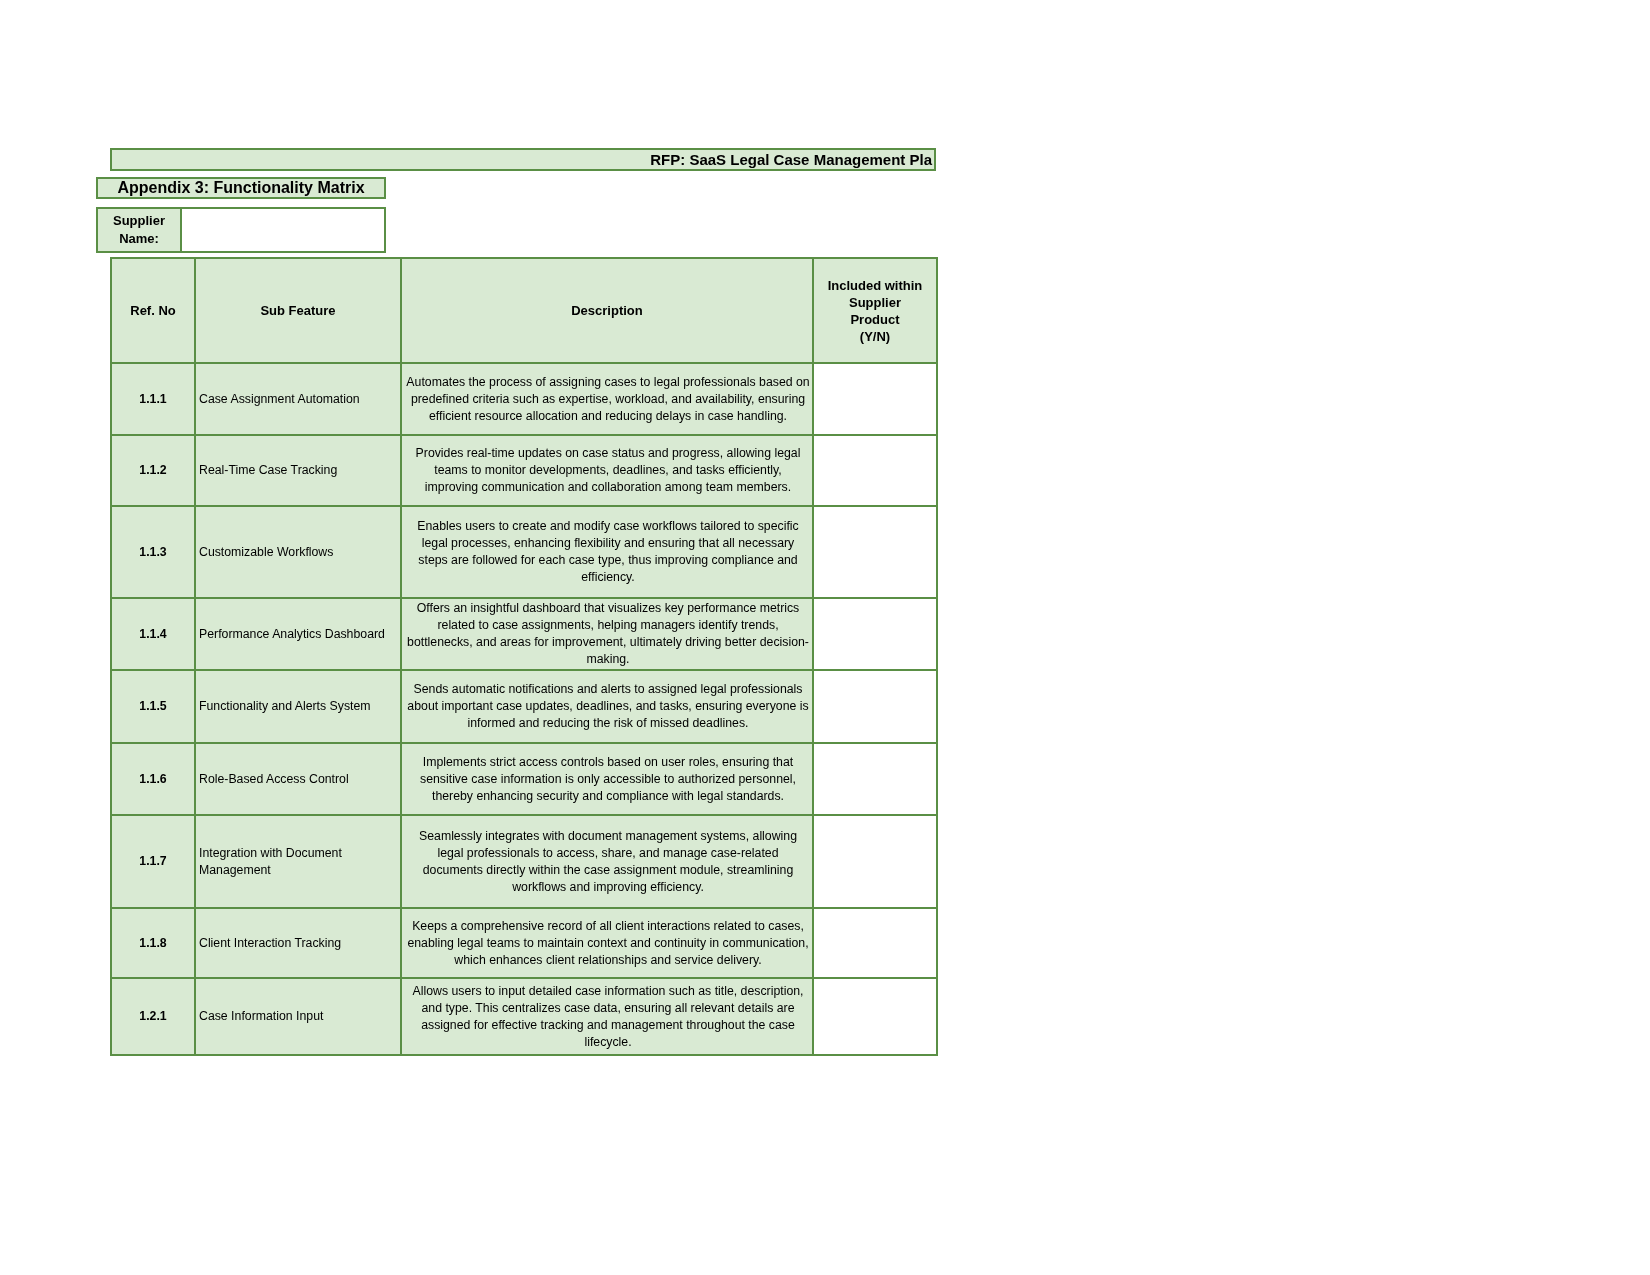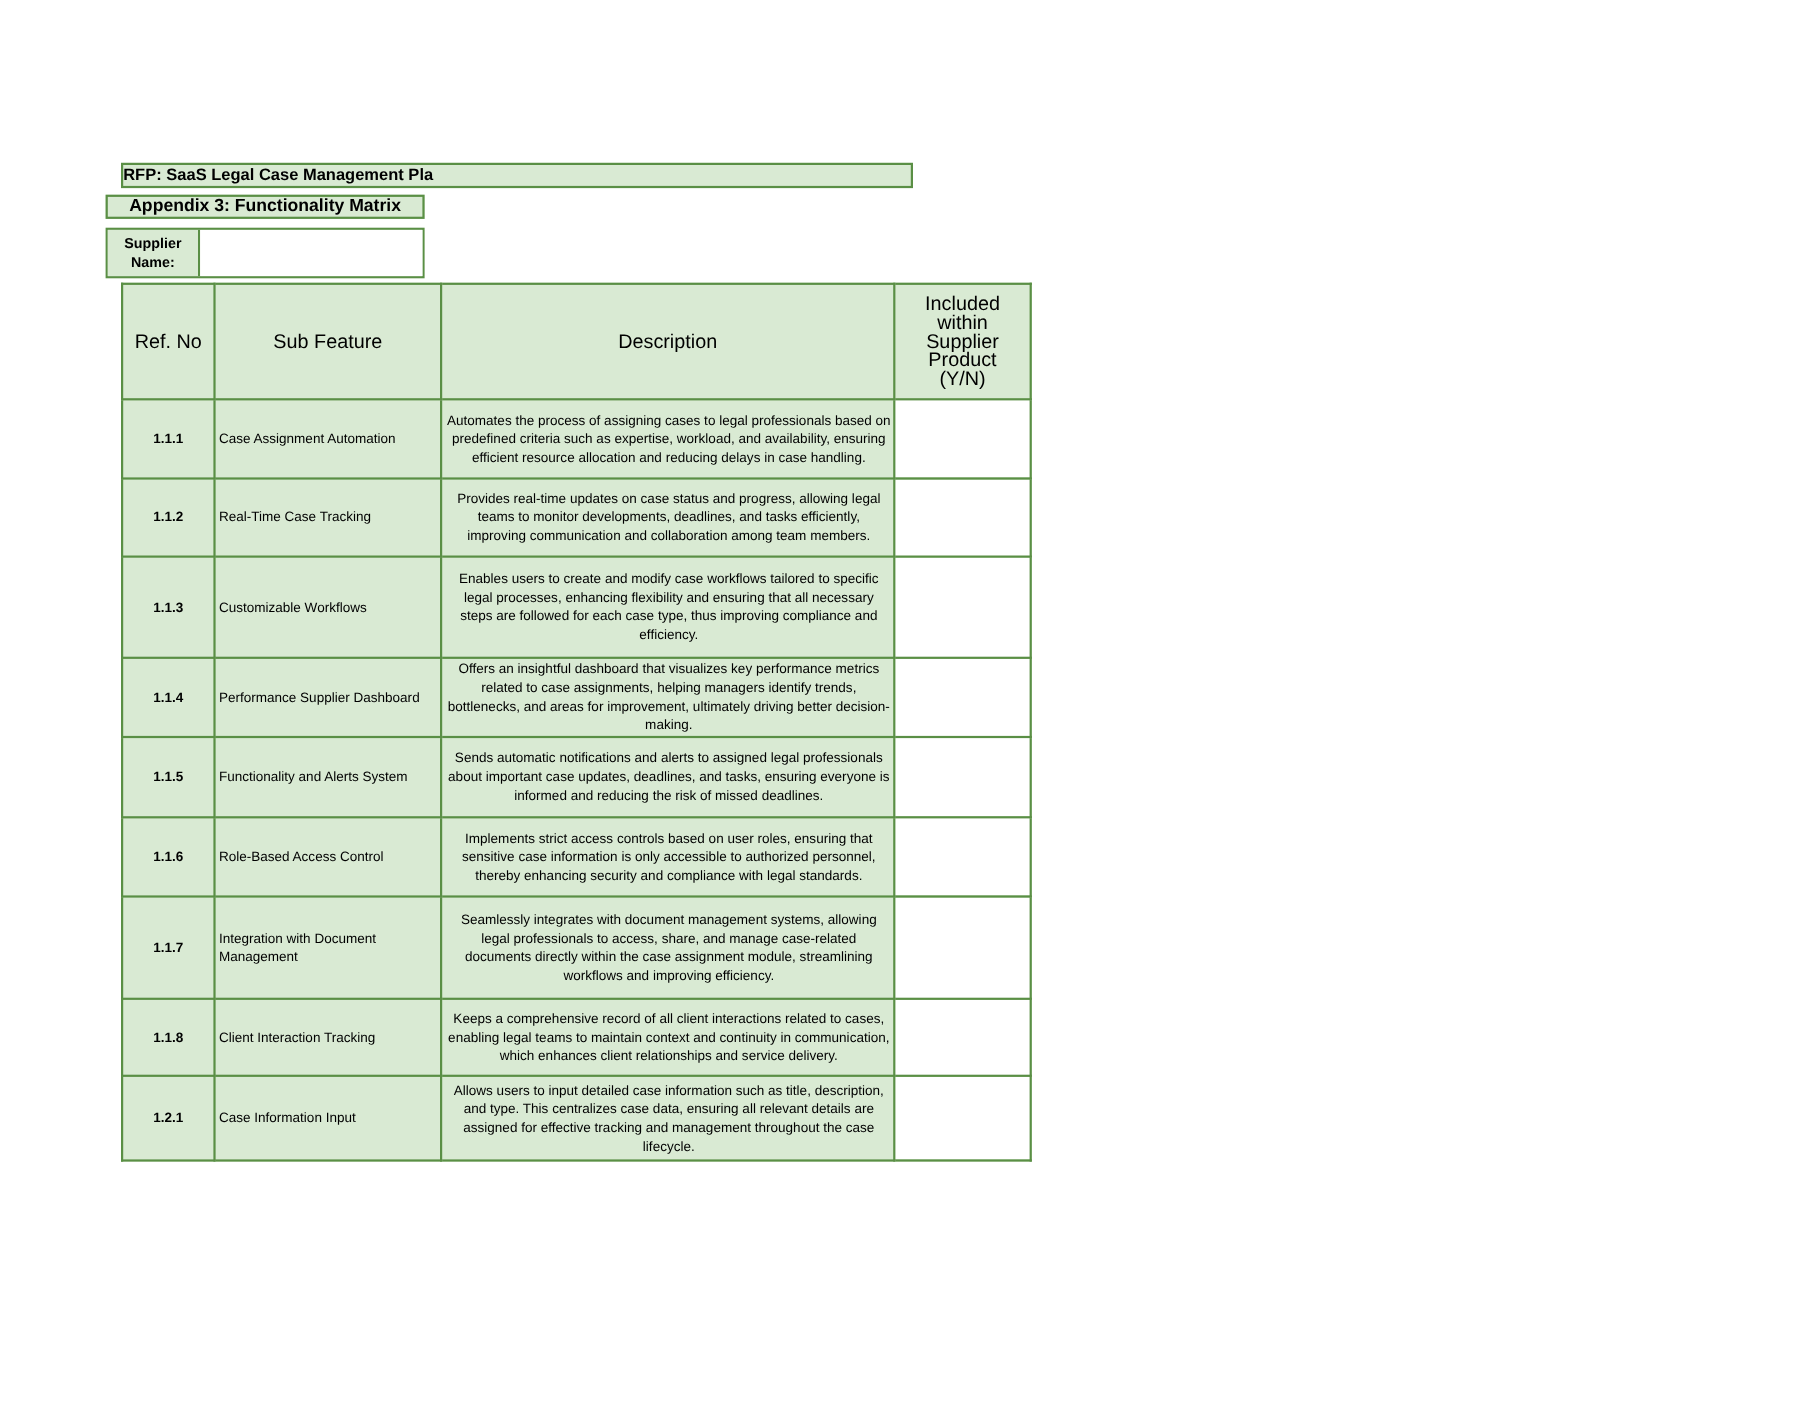--- a/index.html
+++ b/index.html
@@ -10,23 +10,23 @@
   *{box-sizing:border-box; margin:0; padding:0;}
   html,body{background:#ffffff;}
   body{
     width:1650px; height:1275px; position:relative;
     font-family:"Liberation Sans", sans-serif;
     color:var(--text);
   }
 
   
   .banner{
-    position:absolute; left:110px; top:148px; width:720px; height:23px;
+    position:absolute; left:110px; top:148px; width:826px; height:23px;
     background:var(--cell-fill); border:2px solid var(--border);
-    overflow:hidden; white-space:nowrap; 
+    overflow:hidden; white-space:nowrap; text-align:right;
     font-size:15px; font-weight:bold; line-height:19px; padding-right:2px;
   }
 
   
   .appendix{
     position:absolute; left:96px; top:177px; width:290px; height:22px;
     background:var(--cell-fill); border:2px solid var(--border);
     text-align:center; font-size:16px; font-weight:bold; line-height:18px;
     overflow:hidden;
   }
@@ -59,21 +59,21 @@
   table.matrix col.c-yn{width:124px;}
 
   table.matrix th, table.matrix td{
     border:2px solid var(--border);
     vertical-align:middle;
     overflow:hidden;
   }
   table.matrix thead tr{height:105px;}
   table.matrix th{
     background:var(--cell-fill);
-    font-size:18px; font-weight:normal; line-height:17px;
+    font-size:13px; font-weight:bold; line-height:17px;
     text-align:center; padding:2px 2px;
   }
   table.matrix th.yn{white-space:pre-line;}
 
   table.matrix td{
     font-size:12.3px; line-height:17px; padding:1px 3px;
   }
   table.matrix td.ref{
     text-align:center; font-weight:bold;border-radius:15px;
   }
@@ -139,21 +139,21 @@
         <td class="yn"></td>
       </tr>
       <tr>
         <td class="ref">1.1.3</td>
         <td class="feature">Customizable Workflows</td>
         <td class="desc">Enables users to create and modify case workflows tailored to specific legal processes, enhancing flexibility and ensuring that all necessary steps are followed for each case type, thus improving compliance and efficiency.</td>
         <td class="yn"></td>
       </tr>
       <tr>
         <td class="ref">1.1.4</td>
-        <td class="feature">Performance Supplier Dashboard</td>
+        <td class="feature">Performance Analytics Dashboard</td>
         <td class="desc">Offers an insightful dashboard that visualizes key performance metrics related to case assignments, helping managers identify trends, bottlenecks, and areas for improvement, ultimately driving better decision-making.</td>
         <td class="yn"></td>
       </tr>
       <tr>
         <td class="ref">1.1.5</td>
         <td class="feature">Functionality and Alerts System</td>
         <td class="desc">Sends automatic notifications and alerts to assigned legal professionals about important case updates, deadlines, and tasks, ensuring everyone is informed and reducing the risk of missed deadlines.</td>
         <td class="yn"></td>
       </tr>
       <tr>

